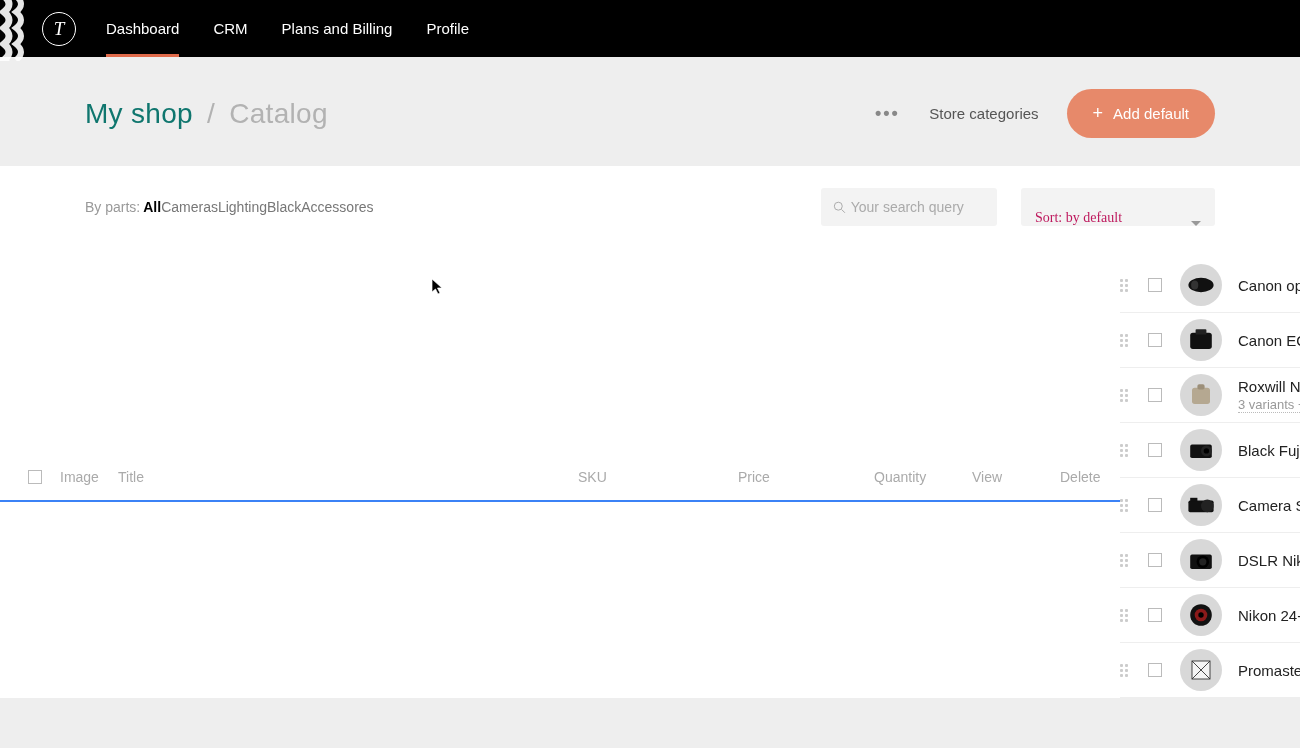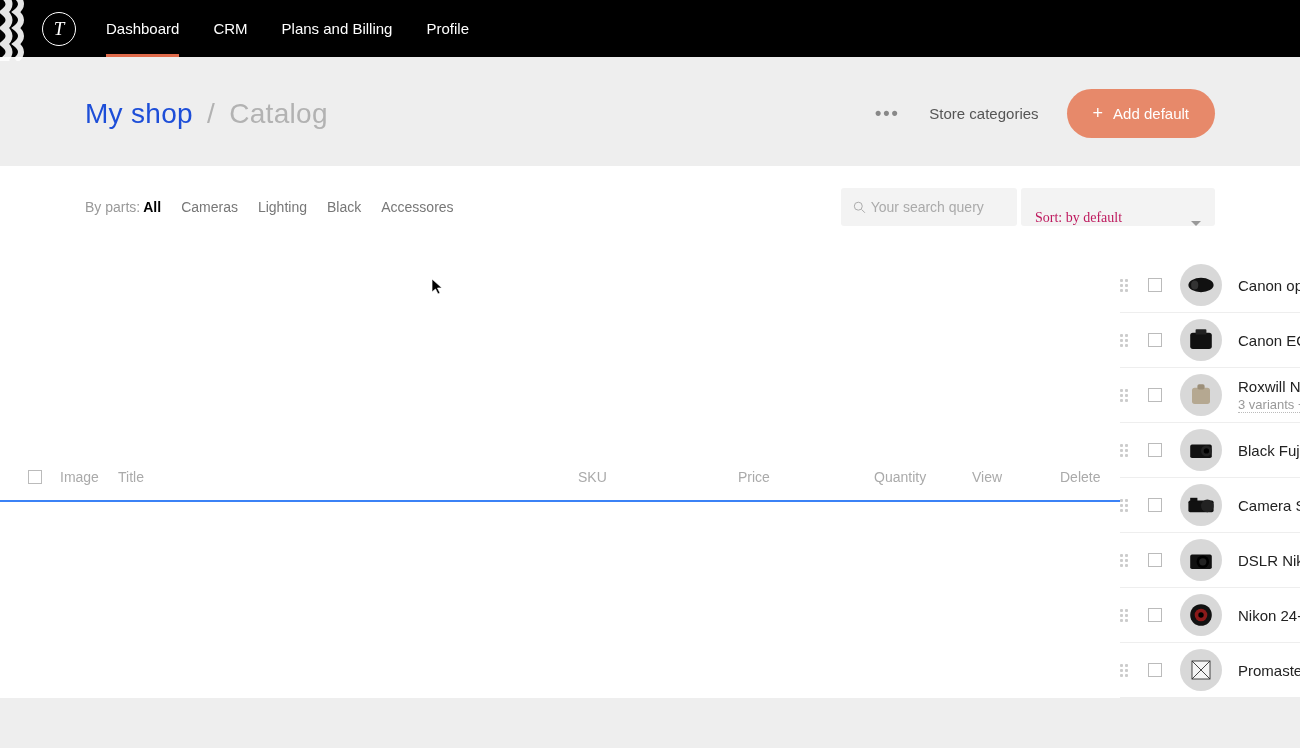--- a/index.html
+++ b/index.html
@@ -78,21 +78,21 @@
     width: 1130px;
     margin: 0 auto;
     display: flex;
     align-items: center;
   }
   .breadcrumb {
     font-size: 28px;
     font-weight: 400;
     letter-spacing: 0.3px;
   }
-  .breadcrumb .crumb-root { color: #1d4ed8; }
+  .breadcrumb .crumb-root { color: #0f766e; }
   .breadcrumb .crumb-sep { color: #b2b2b2; margin: 0 6px; }
   .breadcrumb .crumb-current { color: #b2b2b2; }
   .header-actions {
     margin-left: auto;
     display: flex;
     align-items: center;
     gap: 28px;
   }
   .more-dots {
     width: 28px; height: 28px;
@@ -121,27 +121,27 @@
   }
   .btn-add .plus { font-size: 18px; font-weight: 300; }
   
   .whitebg { background: #fff; }
   .filter-row {
     padding: 22px 0 8px 0;
     display: flex;
     align-items: center;
   }
   .byparts-label { color: #999; font-size: 14px; margin-right: 3px; }
-  .part-filters { display: flex; gap: 20px; }
+  .part-filters { display: flex; }
   .part-filter { color: #777; font-size: 14px; cursor: pointer; }
   .part-filter.active { color: #000; font-weight: 600; }
   .filter-right {
     margin-left: auto;
     display: flex;
-    gap: 4px;
+    gap: 24px;
   }
   .search-box {
     background: #f3f3f3;
     border-radius: 3px;
     width: 176px;
     height: 38px;
     display: flex;
     align-items: center;
     padding: 0 12px;
   }

